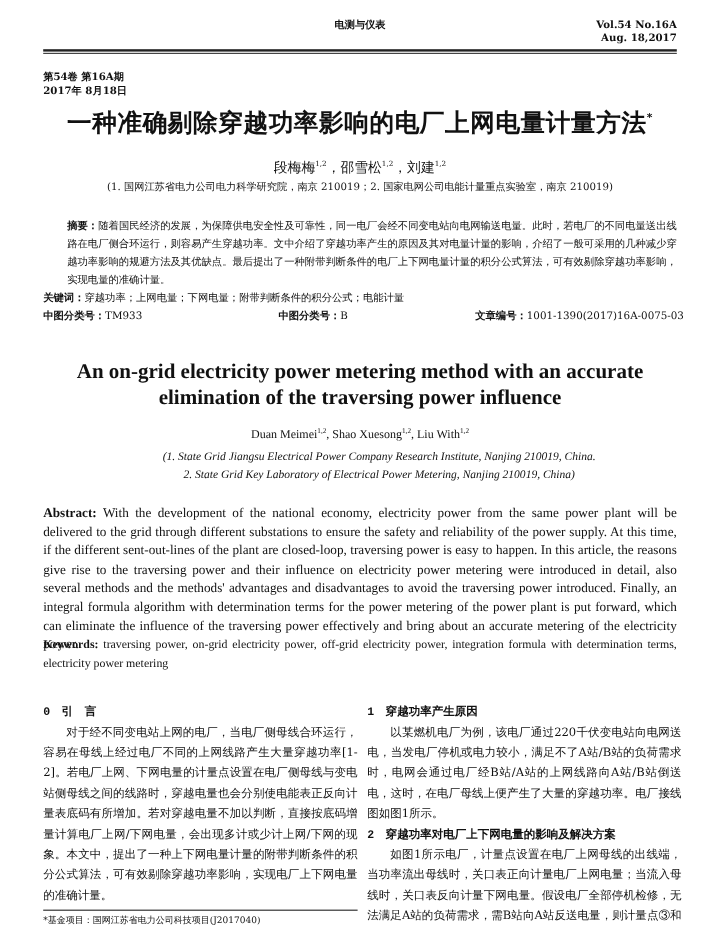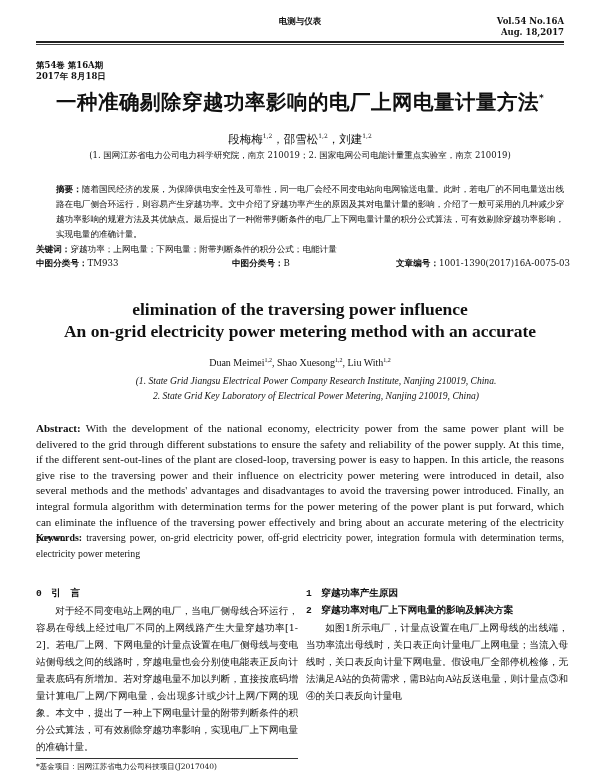--- a/index.html
+++ b/index.html
@@ -65,22 +65,22 @@
 
 <div class="kw-cn"><b style="font-family:'DejaVu Sans',sans-serif">关键词：</b><span>穿越功率；上网电量；下网电量；附带判断条件的积分公式；电能计量</span></div>
 
 <div class="cls-row">
   <span style="left:0"><b>中图分类号：</b><span style="position:static">TM933</span></span>
   <span style="left:196px"><b>中图分类号：</b><span style="position:static">B</span></span>
   <span style="left:360px"><b>文章编号：</b><span style="position:static">1001-1390(2017)16A-0075-03</span></span>
 </div>
 
 <div class="title-en">
+  <div>An on-grid electricity power metering method with an accurate</div>
   <div>elimination of the traversing power influence</div>
-  <div>An on-grid electricity power metering method with an accurate</div>
 </div>
 
 <div class="authors-en">
   <span>Duan Meimei</span><sup>1,2</sup><span>, </span><span>Shao Xuesong</span><sup>1,2</sup><span>, </span><span>Liu With</span><sup>1,2</sup>
 </div>
 <div class="affil-en">
   <div>(1. State Grid Jiangsu Electrical Power Company Research Institute, Nanjing 210019, China.</div>
   <div>2. State Grid Key Laboratory of Electrical Power Metering, Nanjing 210019, China)</div>
 </div>
 
@@ -88,18 +88,19 @@
 
 <div class="kw-en"><b>Keywords:</b><span> traversing power, on-grid electricity power, off-grid electricity power, integration formula with determination terms, electricity power metering</span></div>
 
 <div class="col left">
   <div class="sec">0　引　言</div>
   <div class="para">对于经不同变电站上网的电厂，当电厂侧母线合环运行，容易在母线上经过电厂不同的上网线路产生大量穿越功率[1-2]。若电厂上网、下网电量的计量点设置在电厂侧母线与变电站侧母线之间的线路时，穿越电量也会分别使电能表正反向计量表底码有所增加。若对穿越电量不加以判断，直接按底码增量计算电厂上网/下网电量，会出现多计或少计上网/下网的现象。本文中，提出了一种上下网电量计量的附带判断条件的积分公式算法，可有效剔除穿越功率影响，实现电厂上下网电量的准确计量。</div>
 </div>
 
 <div class="col right">
   <div class="sec">1　穿越功率产生原因</div>
+  <div class="para">以某燃机电厂为例，该电厂通过220千伏变电站向电网送电，当发电厂停机或电力较小，满足不了A站/B站的负荷需求时，电网会通过电厂经B站/A站的上网线路向A站/B站倒送电，这时，在电厂母线上便产生了大量的穿越功率。电厂接线图如图1所示。</div>
   <div class="sec">2　穿越功率对电厂上下网电量的影响及解决方案</div>
   <div class="para">如图1所示电厂，计量点设置在电厂上网母线的出线端，当功率流出母线时，关口表正向计量电厂上网电量；当流入母线时，关口表反向计量下网电量。假设电厂全部停机检修，无法满足A站的负荷需求，需B站向A站反送电量，则计量点③和④的关口表反向计量电</div>
 </div>
 
 <div class="foot-rule"></div>
 <div class="footnote">*基金项目：国网江苏省电力公司科技项目(J2017040)</div>
 
 </body></html>

